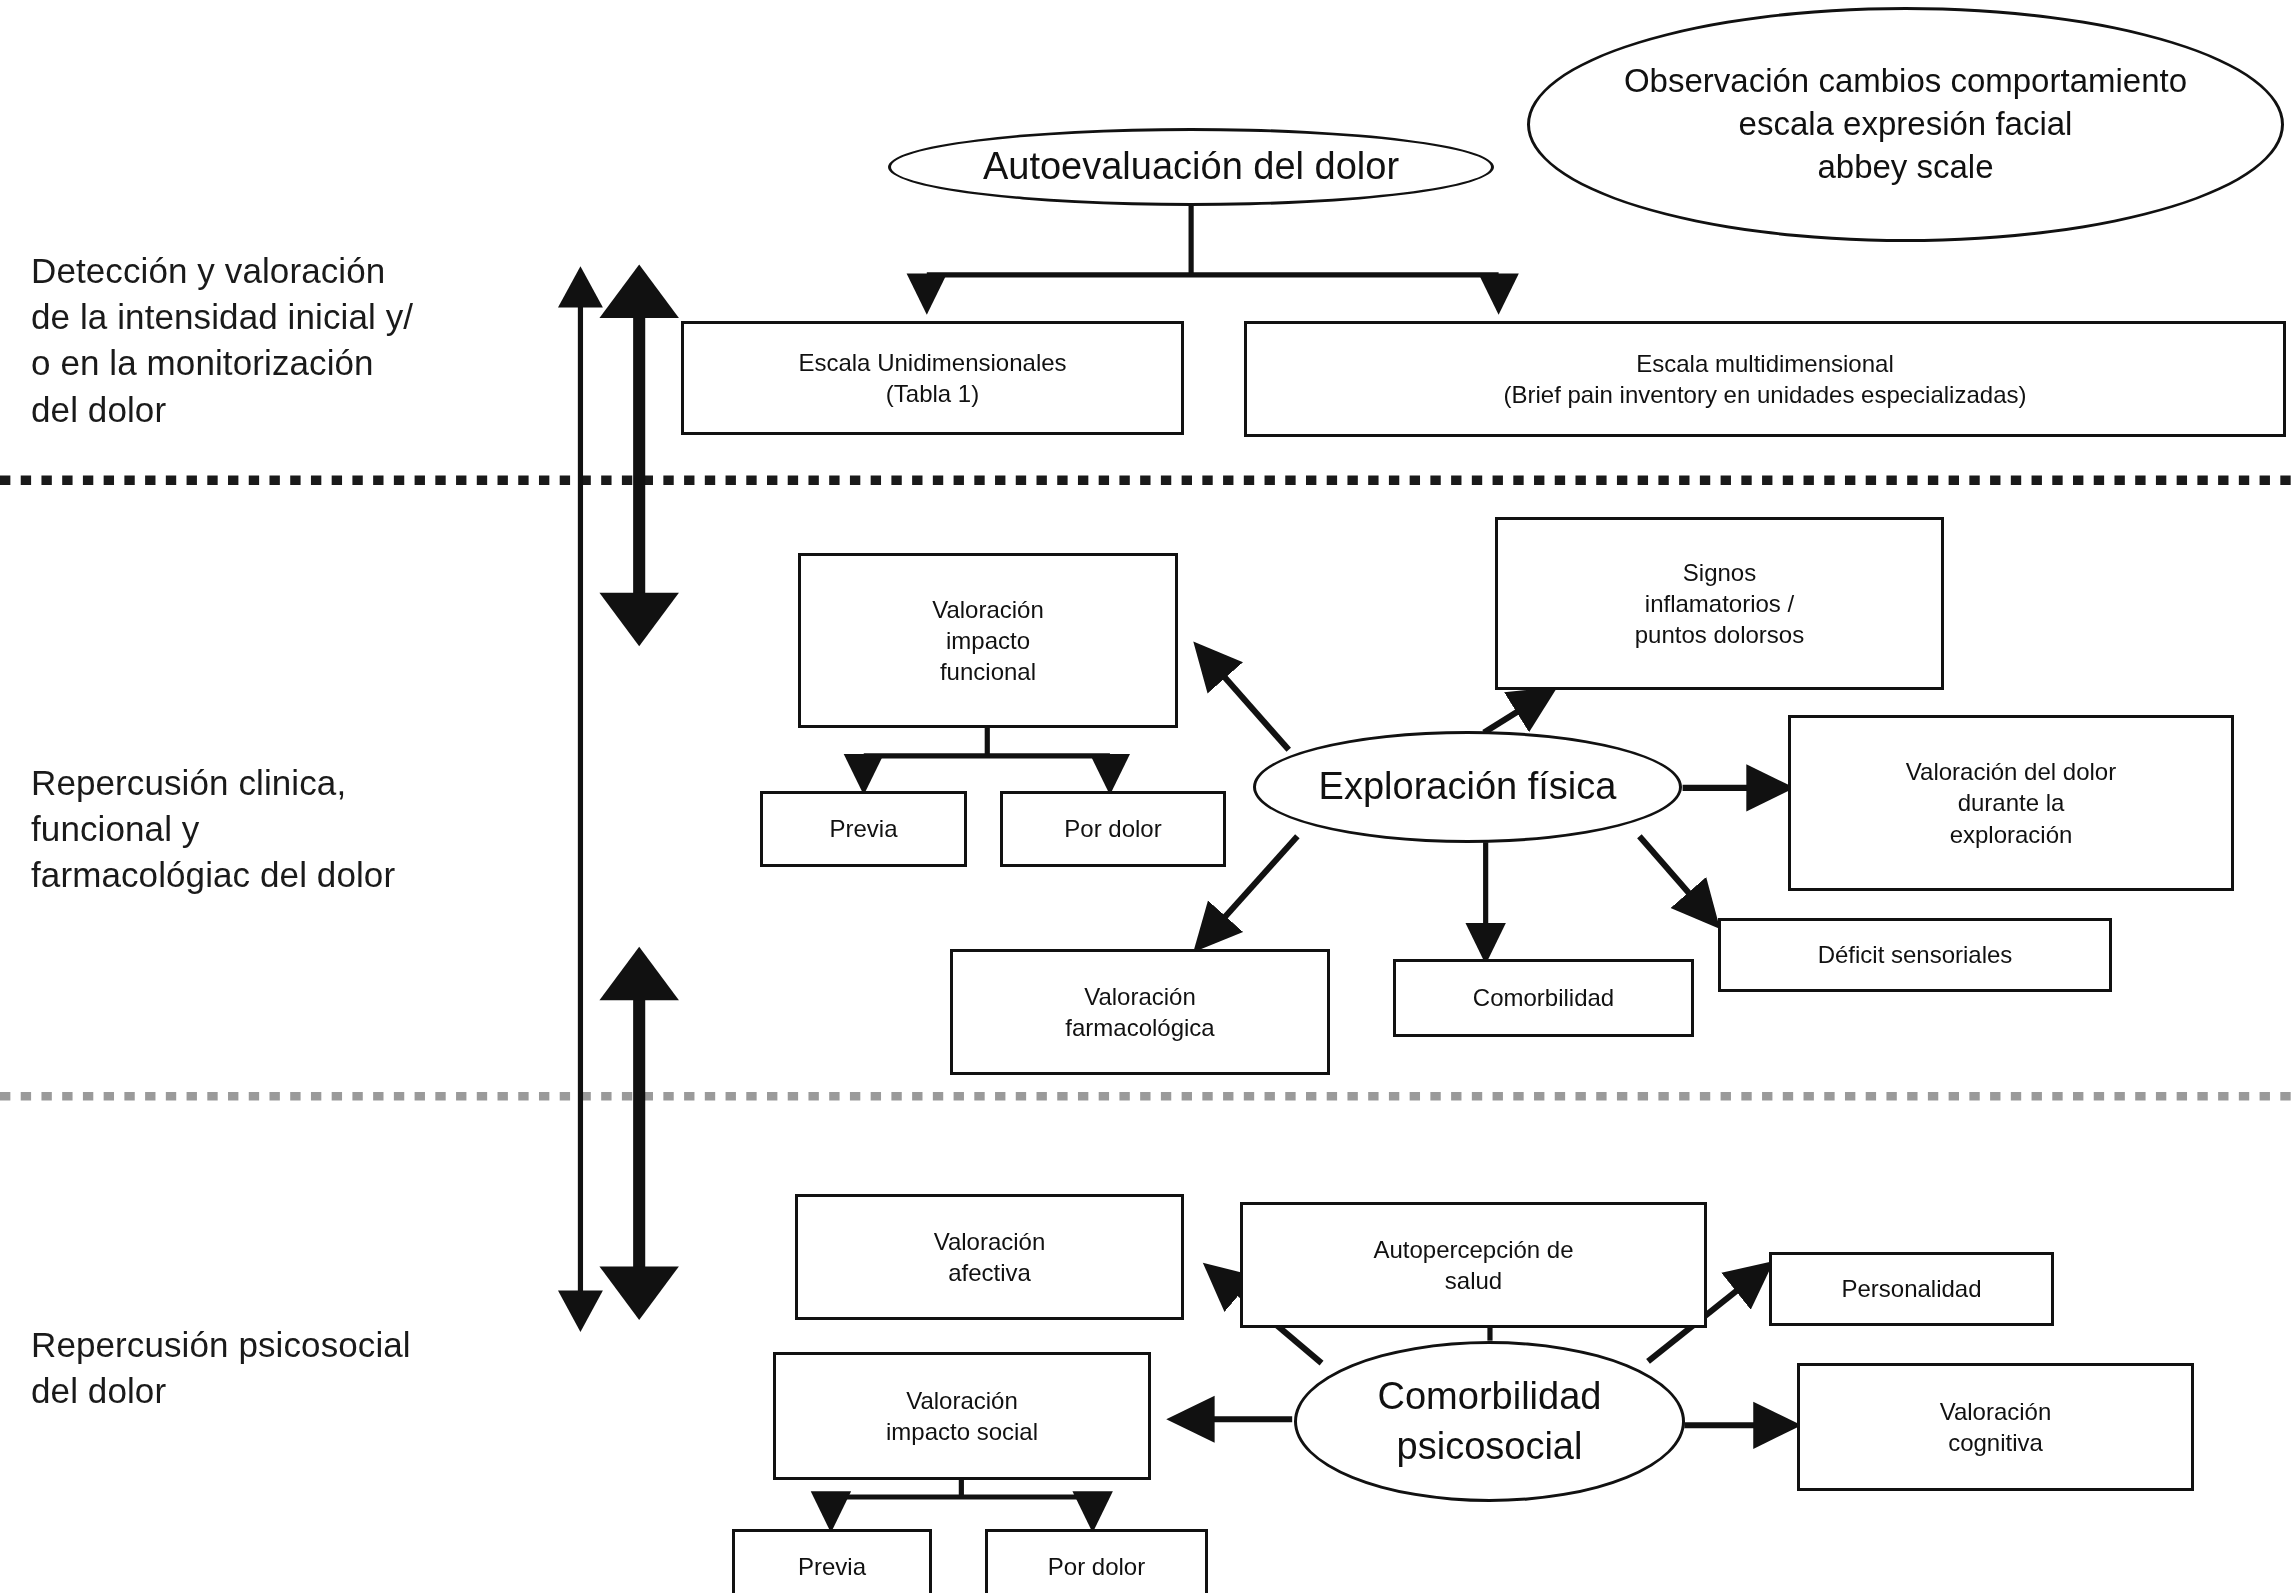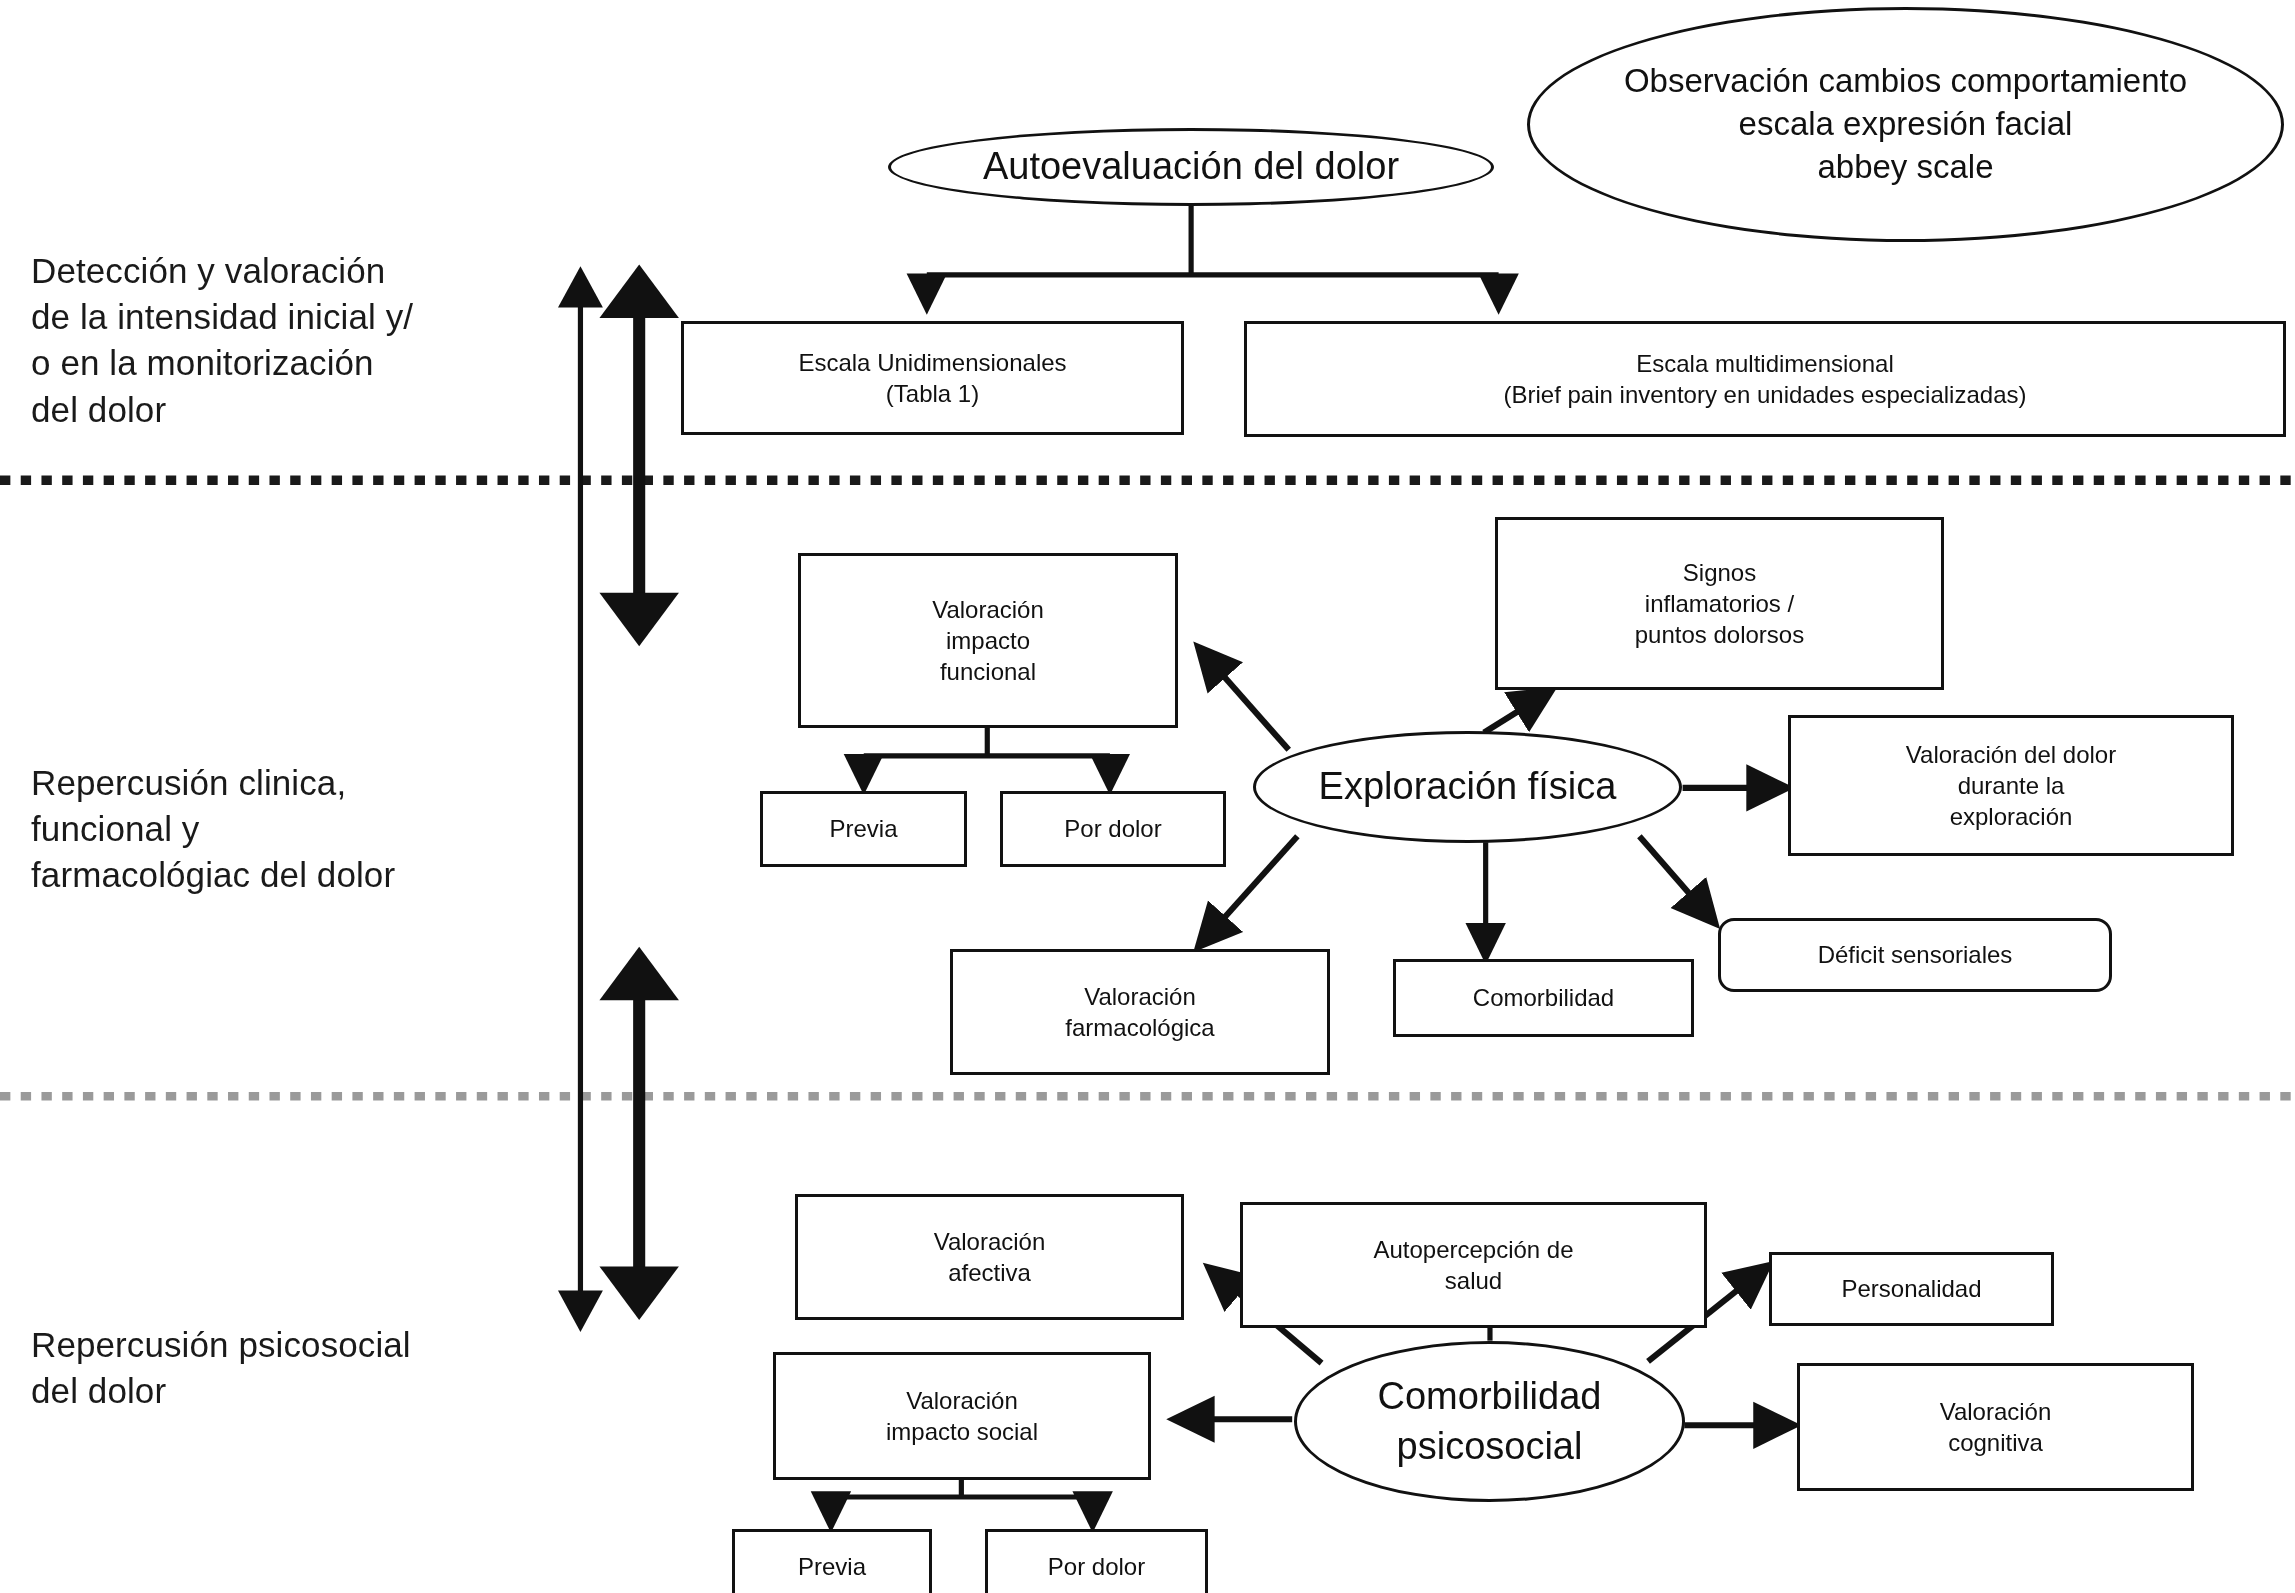--- a/index.html
+++ b/index.html
@@ -195,27 +195,27 @@
   <div class="node ell big" style="left:1253px; top:731px; width:429px; height:112px;">
     <span>Exploración física</span>
   </div>
 
   <div class="node box" style="left:1495px; top:517px; width:449px; height:173px; white-space:pre-line;">
     <span>Signos
 inflamatorios /
 puntos dolorsos</span>
   </div>
 
-  <div class="node box" style="left:1788px; top:715px; width:446px; height:141px; white-space:pre-line;">
+  <div class="node box" style="left:1788px; top:715px; width:446px; height:176px; white-space:pre-line;">
     <span>Valoración del dolor
 durante la
 exploración</span>
   </div>
 
-  <div class="node box" style="left:1718px; top:918px; width:394px; height:74px;border-radius:16px;">
+  <div class="node box" style="left:1718px; top:918px; width:394px; height:74px;">
     <span>Déficit sensoriales</span>
   </div>
 
   <div class="node box" style="left:1393px; top:959px; width:301px; height:78px;">
     <span>Comorbilidad</span>
   </div>
 
   <div class="node box" style="left:950px; top:949px; width:380px; height:126px; white-space:pre-line;">
     <span>Valoración
 farmacológica</span>

